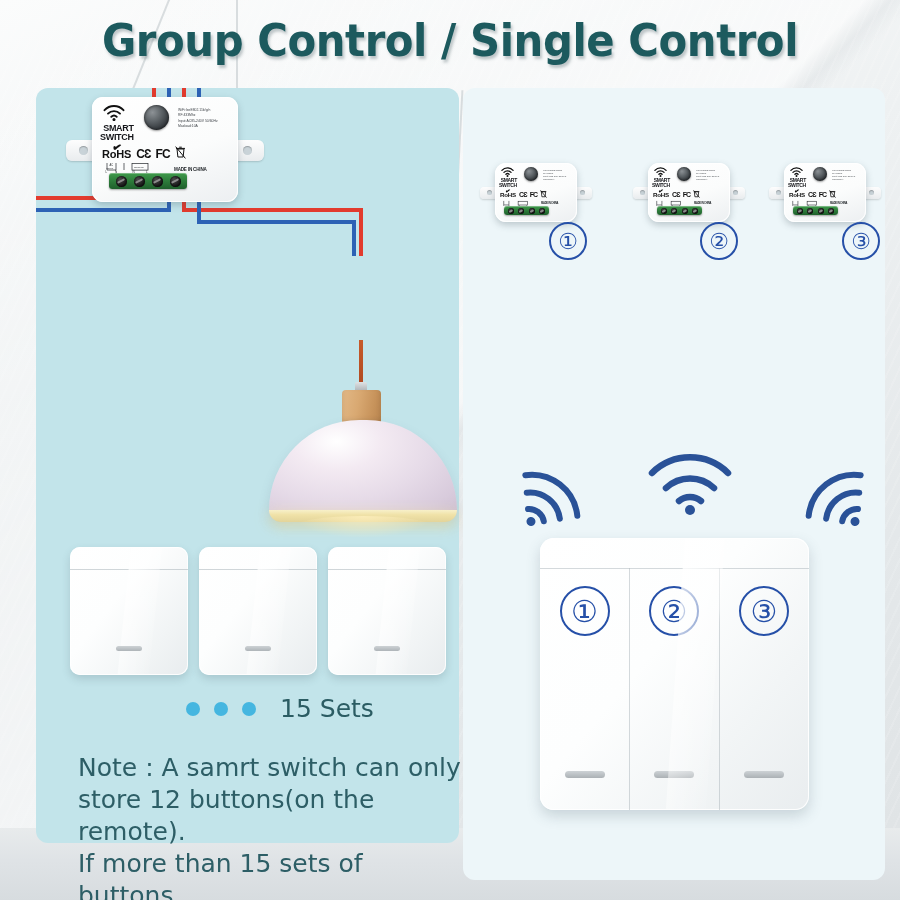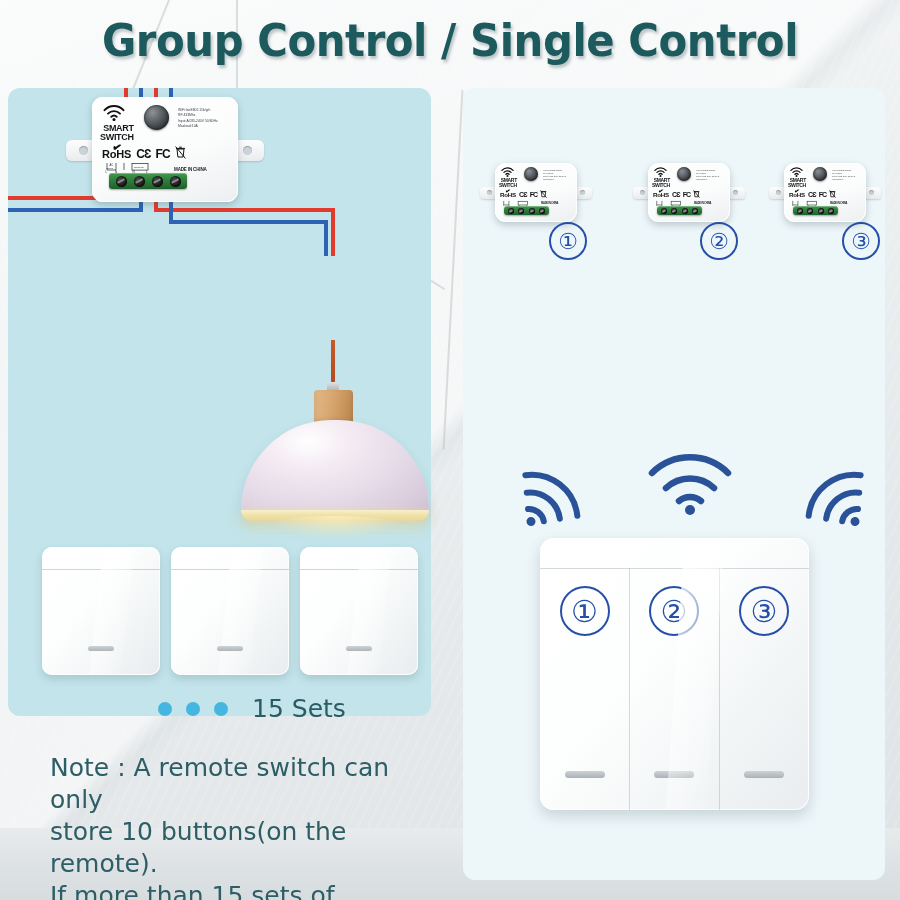--- a/index.html
+++ b/index.html
@@ -29,21 +29,21 @@
   #title{position:absolute;left:0;right:0;top:14px;text-align:center;
     font-family:"DejaVu Sans", sans-serif;
     font-weight:bold;font-size:45px;letter-spacing:-0.5px;
     color:#1d5a5e;
     text-shadow:2px 3px 3px rgba(120,135,140,.45);
     transform:scaleX(.93);
   }
 
   
   .panel{position:absolute;border-radius:12px;}
-  #panel-left{left:8px;top:88px;width:423px;height:628px;background:#c2e4ea;}
+  #panel-left{left:36px;top:88px;width:423px;height:755px;background:#c2e4ea;}
   #panel-right{left:463px;top:88px;width:422px;height:792px;background:#edf6f9;}
 
   
   .module{position:absolute;}
   .module .tab{position:absolute;top:50%;width:34px;height:21px;margin-top:-10px;
     background:linear-gradient(180deg,#fdfdfd,#e9ecee);border-radius:6px;box-shadow:0 1px 2px rgba(0,0,0,.16);}
   .module .tab.l{left:-26px;}
   .module .tab.r{right:-26px;}
   .module .tab i{position:absolute;top:50%;left:50%;width:9px;height:9px;margin:-4.5px 0 0 -4.5px;
     border-radius:50%;background:#c9d3d8;box-shadow:inset 0 1px 1px rgba(0,0,0,.25);}
@@ -235,22 +235,22 @@
   </div>
 
   <div id="sets-row">
     <span class="dot"></span>
     <span class="dot"></span>
     <span class="dot"></span>
     <span id="sets-label">15 Sets</span>
   </div>
 
   <div id="note">
-    <div>Note : A remote switch can only</div>
-    <div>store 10 buttons(on the remote).</div>
+    <div>Note : A samrt switch can only</div>
+    <div>store 12 buttons(on the remote).</div>
     <div>If more than 15 sets of buttons</div>
 
   </div>
 </div>
 
 <div class="module" id="module-main">
   <div class="tab l">
       <i></i>
     </div>
   <div class="tab r">

